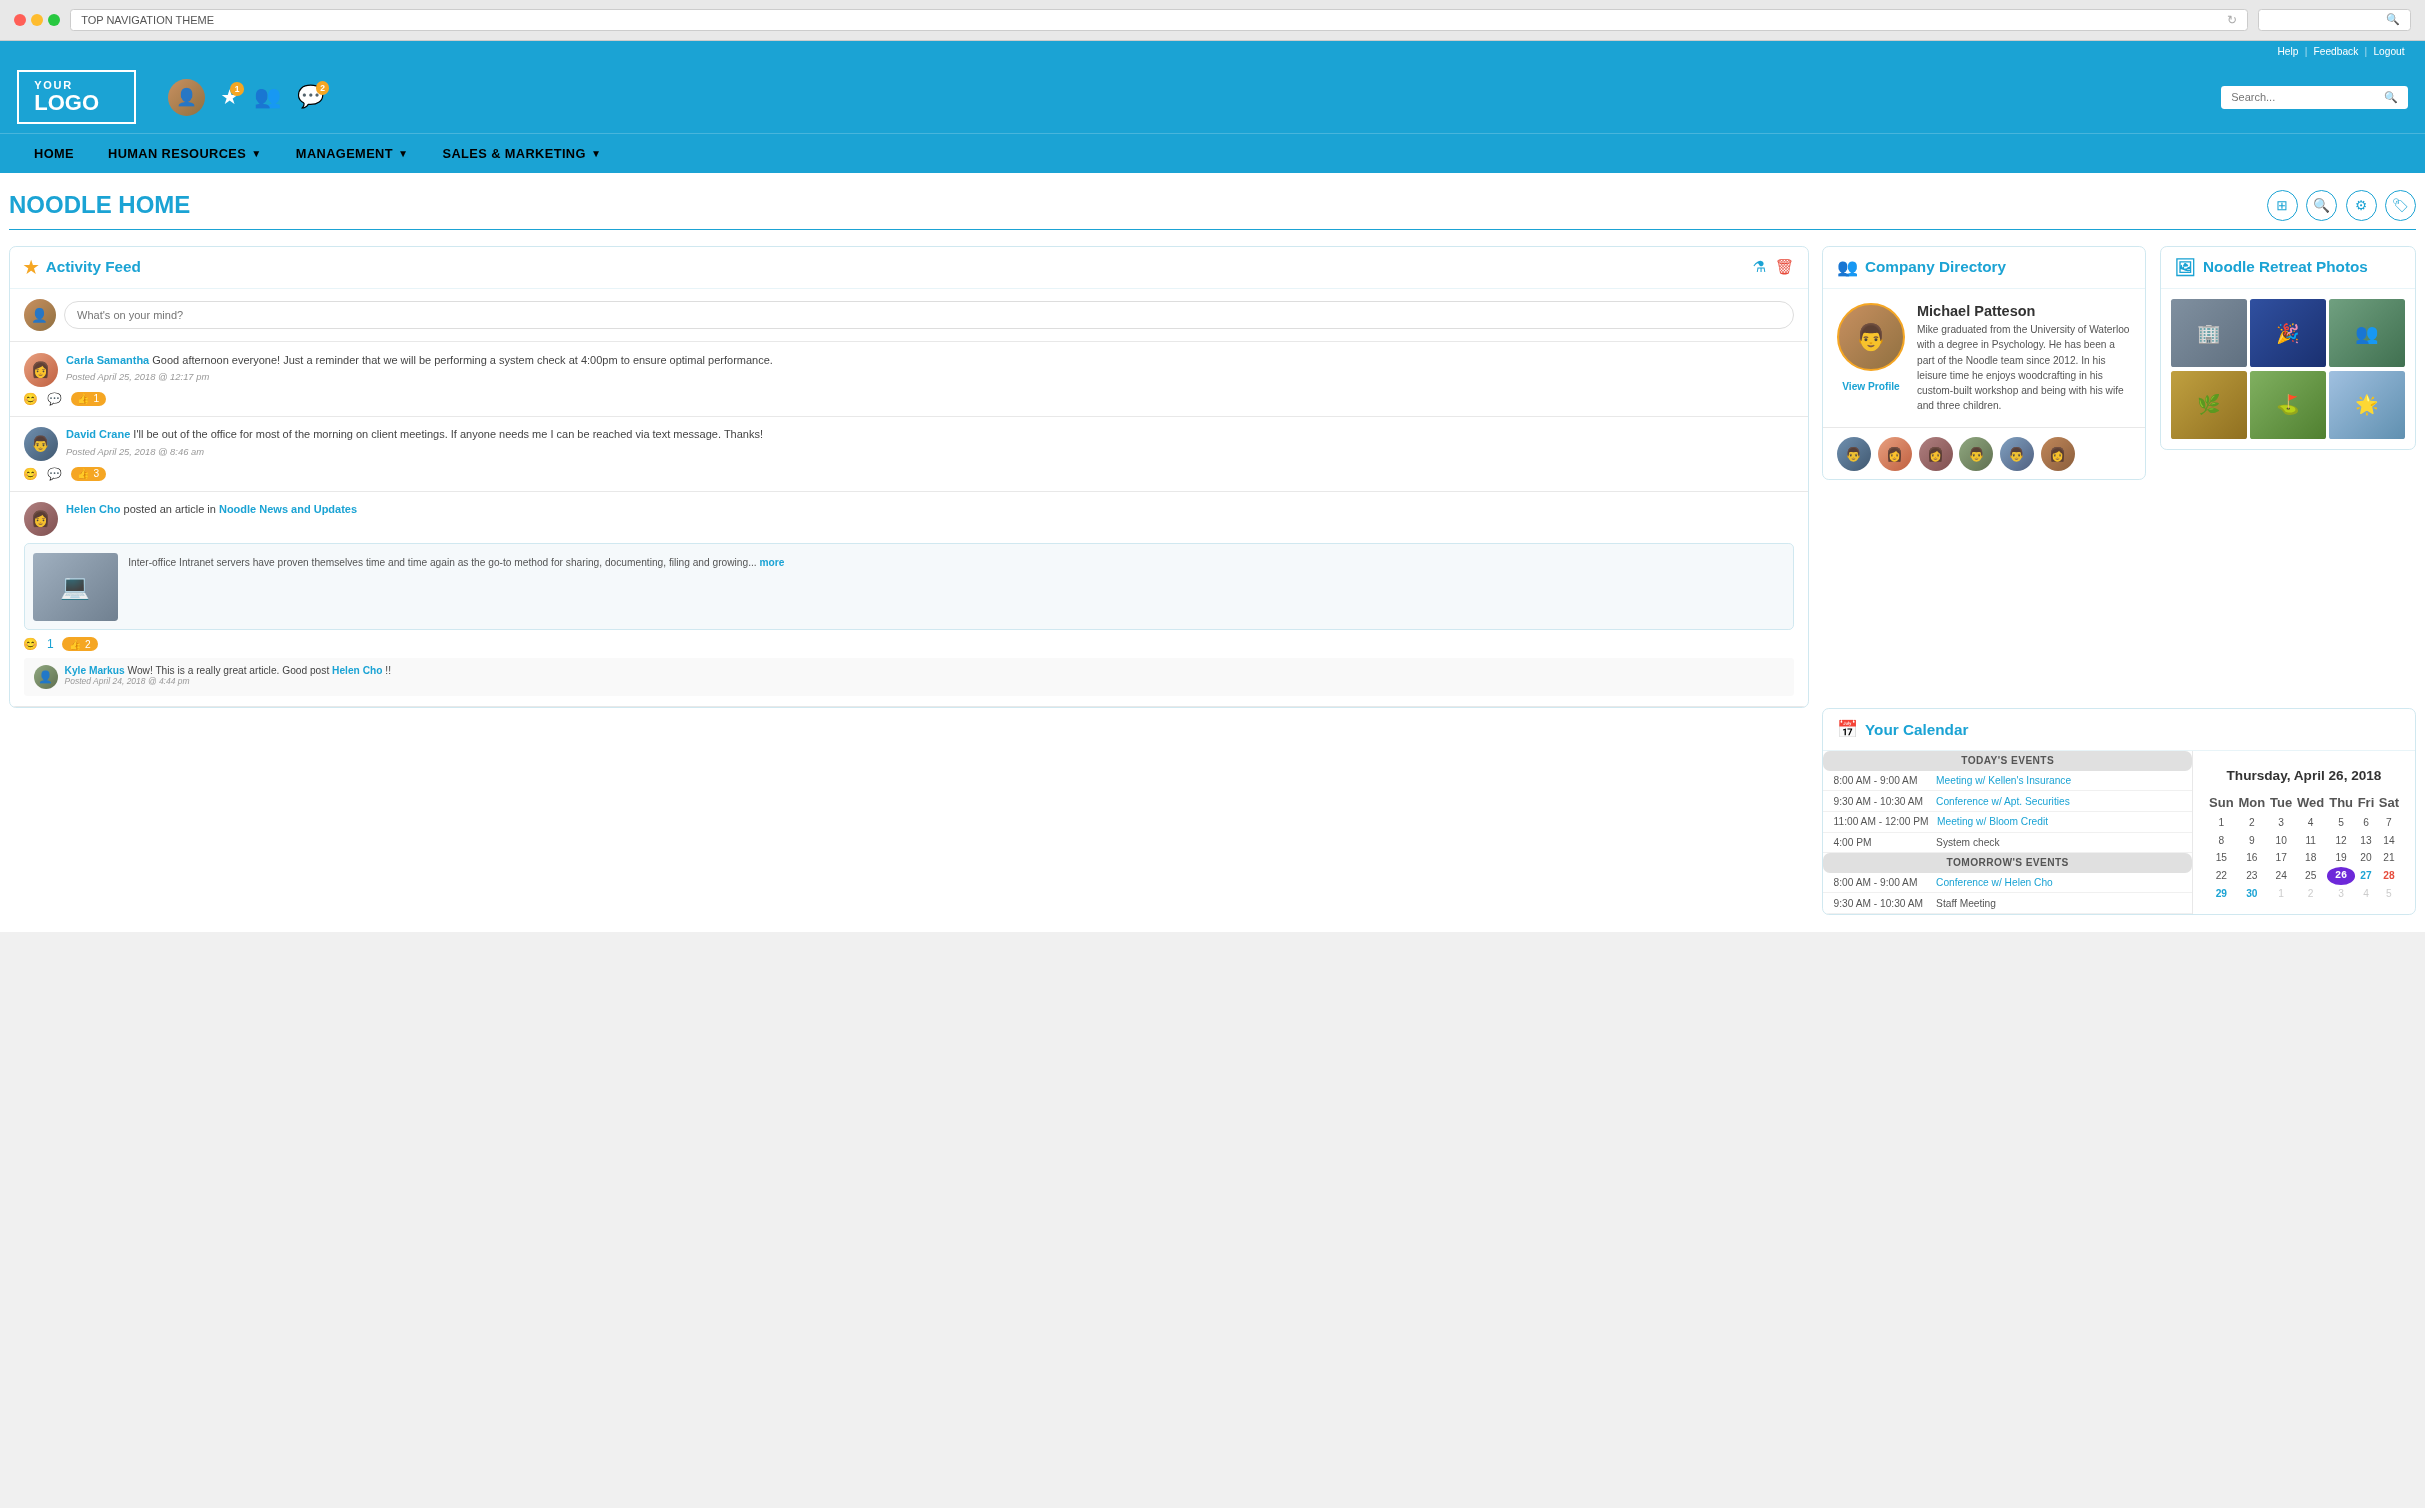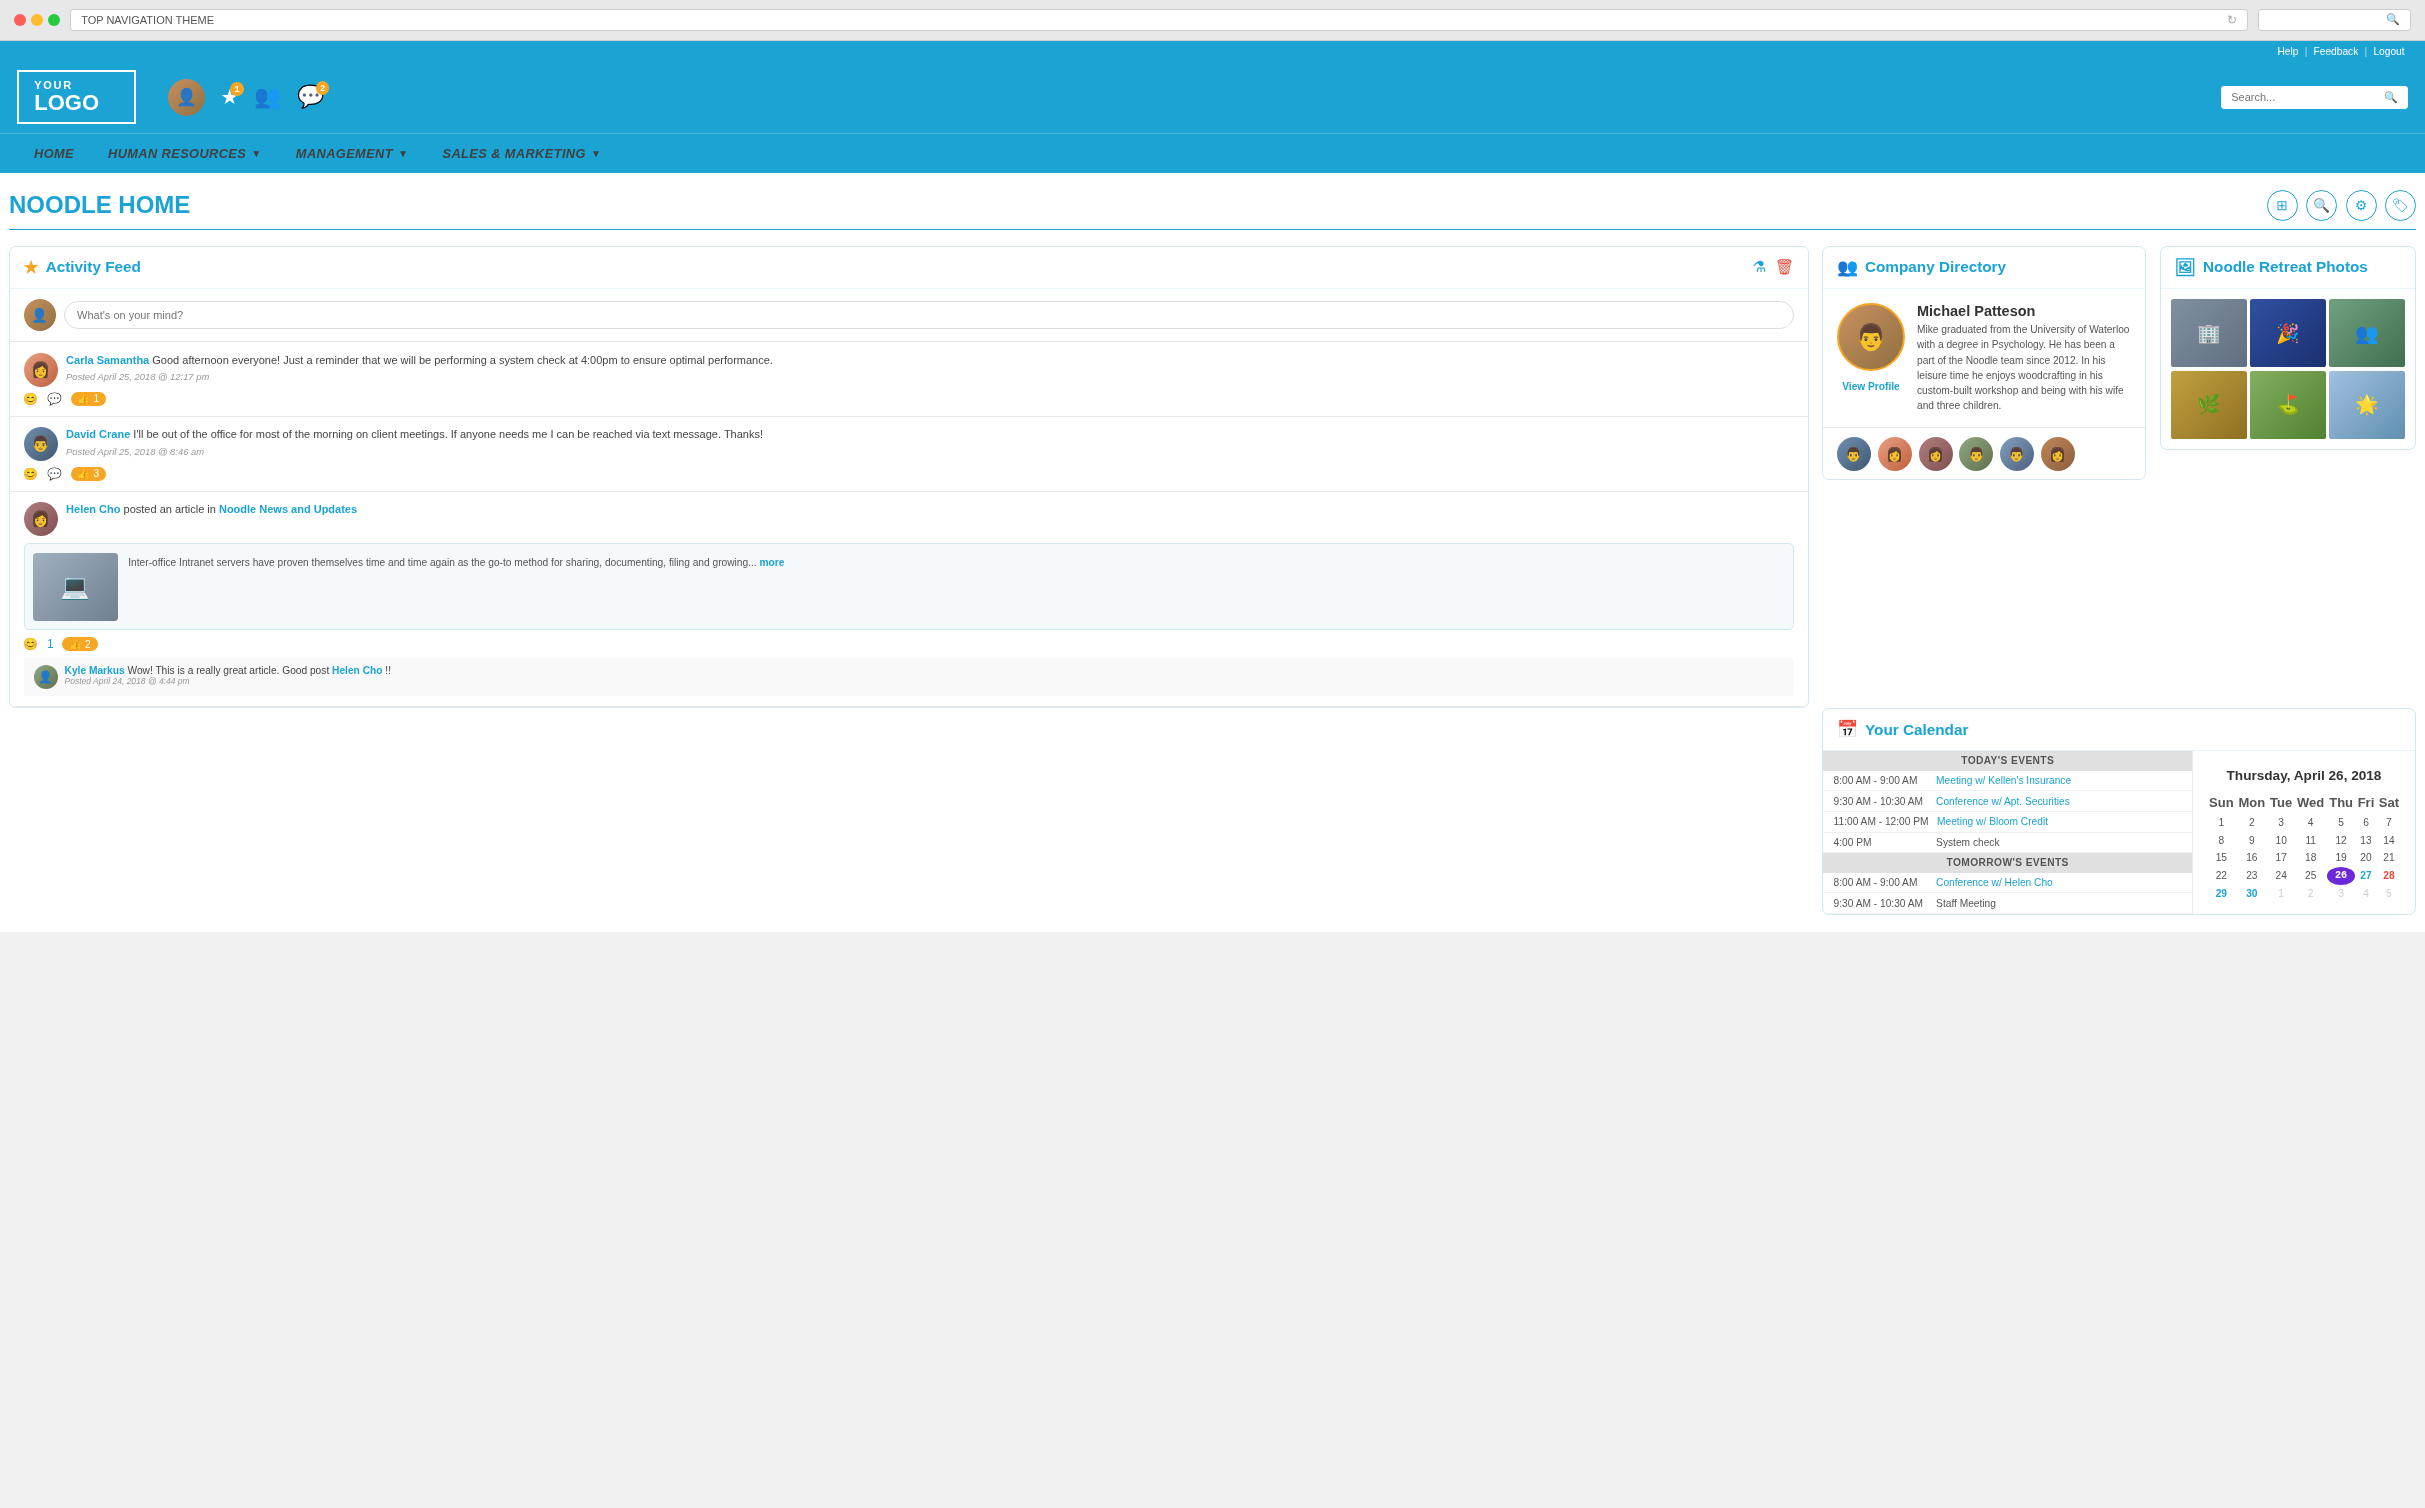--- a/index.html
+++ b/index.html
@@ -107,31 +107,30 @@
 
     
     .navbar {
       background: #1ba3d4;
       padding: 0 17px;
       display: flex;
       align-items: center;
       border-top: 0.9px solid rgba(255,255,255,0.2);
     }
     .nav-item {
-      color: #404040;
+      color: #000000;
       font-size: 12.8px;
       font-weight: bold;
       padding: 12px 17px;
       cursor: pointer;
       display: flex;
       align-items: center;
       gap: 5.1px;
       text-transform: uppercase;
       letter-spacing: 0.4px;
-      font-style: italic;
     }
     .nav-chevron { font-size: 10.2px; }
 
     
     .page-content { background: white; padding: 17px 9px; }
 
     
     .page-title-row {
       display: flex;
       align-items: center;
@@ -341,20 +340,21 @@
     }
     .calendar-section-header {
       background: #e0e0e0;
       text-align: center;
       font-weight: bold;
       font-size: 10.2px;
       color: #555;
       padding: 4.3px;
       text-transform: uppercase;
       letter-spacing: 0.4px;
+      border-radius: 7px;
     }
     .calendar-event-row {
       display: flex;
       align-items: center;
       gap: 8.5px;
       padding: 4.3px 10.2px;
       border-bottom: 0.9px solid #f0f0f0;
       font-size: 10.2px;
     }
     .cal-time { color: #555; min-width: 94px; flex-shrink: 0; }

